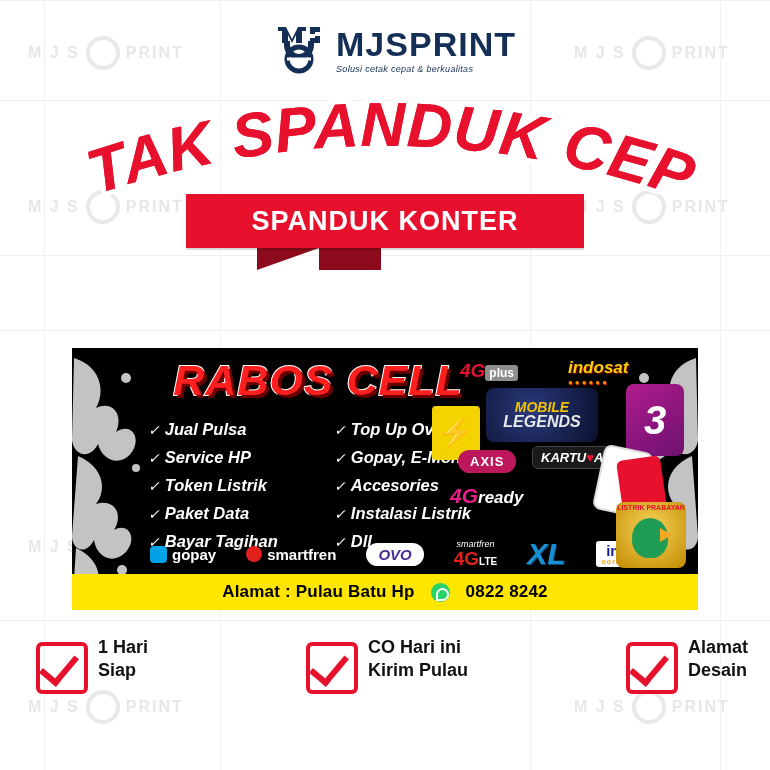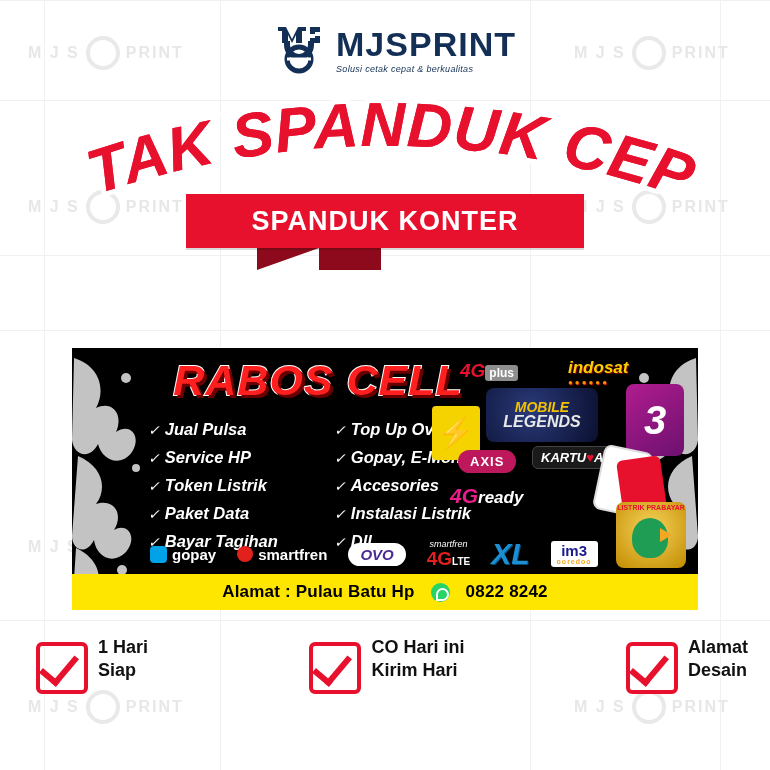--- a/index.html
+++ b/index.html
@@ -93,21 +93,21 @@
     color:#ffffff;font-size:16.5px;font-weight:700;margin-bottom:9px;
     white-space:nowrap;
   }
   .svc li .ck{color:#ffffff;font-weight:400;margin-right:5px;font-size:14px;}
   .col1{width:175px;}
   .col2{width:190px;}
 
   
   .payrow{
     position:absolute;left:78px;top:188px;width:470px;height:36px;
-    display:flex;align-items:center;gap:21px;
+    display:flex;align-items:center;gap:30px;
   }
   .chip{display:flex;align-items:center;gap:5px;}
   .chip .lbl{font-size:15px;font-weight:700;color:#fff;}
   .gopay-ic{width:17px;height:17px;border-radius:4px;background:#00a2e8;display:inline-block;}
   .sf-ic{width:16px;height:16px;border-radius:50%;background:#e2211c;display:inline-block;}
   .ovo-pill{
     background:#fff;border-radius:12px;padding:3px 12px;
     color:#4b2a94;font-weight:700;font-size:15px;font-style:italic;
   }
   .sf4g{display:flex;flex-direction:column;align-items:center;line-height:1;}
@@ -432,21 +432,21 @@
       <div class="cbox"></div>
       <div class="feat-lines">
         <span>1 Hari</span>
         <span>Siap</span>
       </div>
     </div>
     <div class="feat">
       <div class="cbox"></div>
       <div class="feat-lines">
         <span>CO Hari ini</span>
-        <span>Kirim Hari</span>
+        <span>Kirim Pulau</span>
       </div>
     </div>
     <div class="feat">
       <div class="cbox"></div>
       <div class="feat-lines">
         <span>Alamat</span>
         <span>Desain</span>
       </div>
     </div>
   </div>

